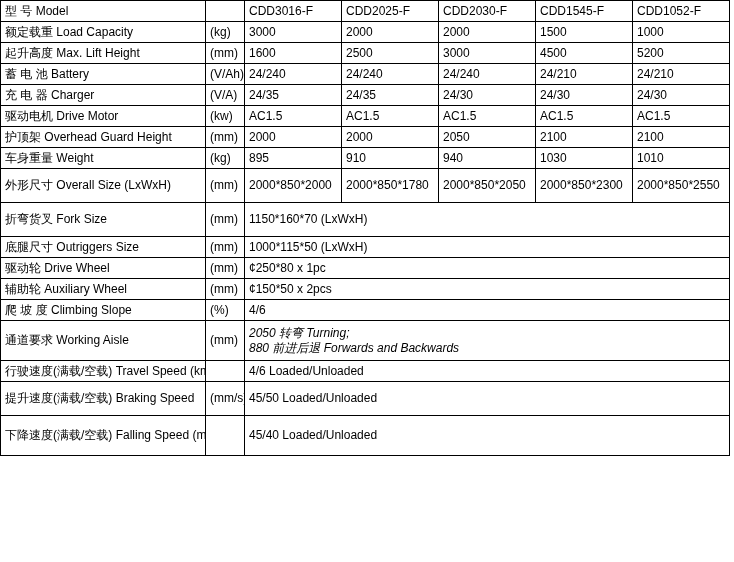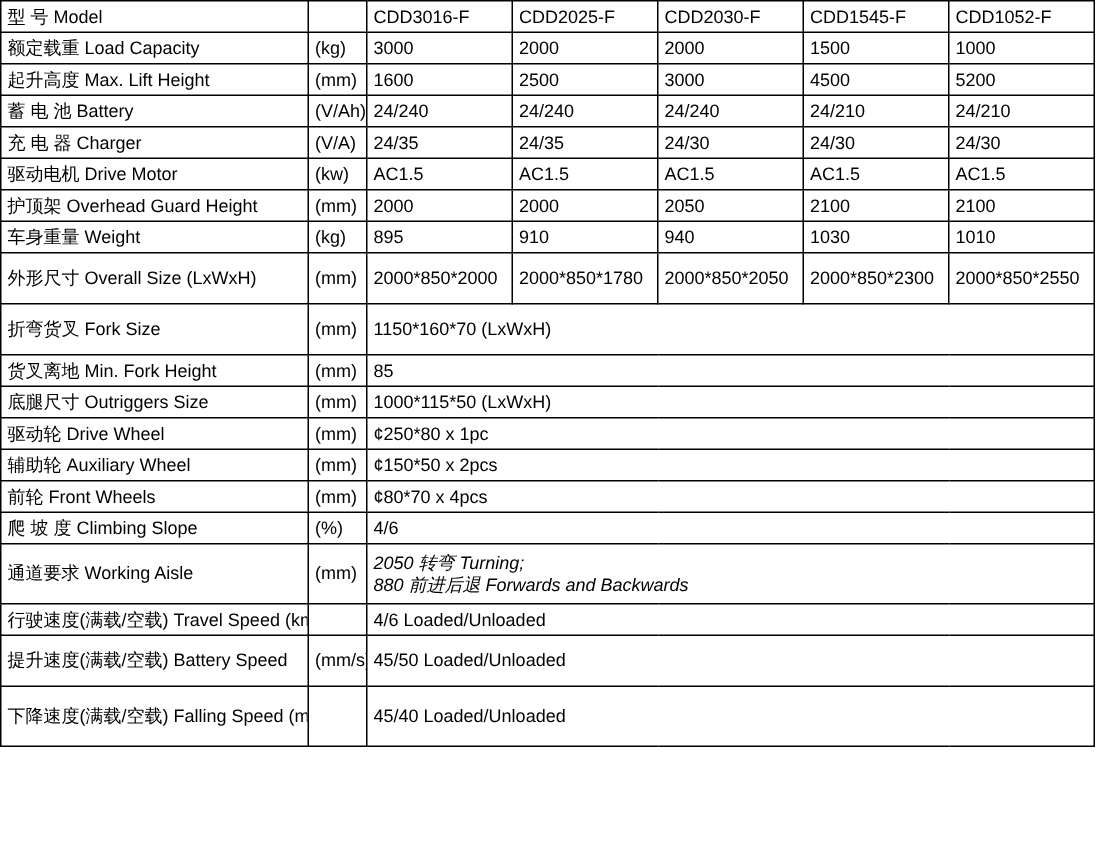--- a/index.html
+++ b/index.html
@@ -184,28 +184,20 @@
     <tr class="tall">
       <td class="label-cell tall">
         <span class="zh">折弯货叉</span>  
         <span class="en">Fork Size</span>
       </td>
       <td class="unit-cell tall">(mm)</td>
       <td class="span-cell tall" colspan="5">1150*160*70 (LxWxH)</td>
     </tr>
     <tr>
       <td class="label-cell">
-        <span class="zh">货叉离地</span>  
-        <span class="en">Min. Fork Height</span>
-      </td>
-      <td class="unit-cell">(mm)</td>
-      <td class="span-cell" colspan="5">85</td>
-    </tr>
-    <tr>
-      <td class="label-cell">
         <span class="zh">底腿尺寸</span>  
         <span class="en">Outriggers Size</span>
       </td>
       <td class="unit-cell">(mm)</td>
       <td class="span-cell" colspan="5">1000*115*50 (LxWxH)</td>
     </tr>
     <tr>
       <td class="label-cell">
         <span class="zh">驱动轮</span>  
         <span class="en">Drive Wheel</span>
@@ -213,28 +205,20 @@
       <td class="unit-cell">(mm)</td>
       <td class="span-cell" colspan="5">¢250*80 x 1pc</td>
     </tr>
     <tr>
       <td class="label-cell">
         <span class="zh">辅助轮</span>  
         <span class="en">Auxiliary Wheel</span>
       </td>
       <td class="unit-cell">(mm)</td>
       <td class="span-cell" colspan="5">¢150*50 x 2pcs</td>
-    </tr>
-    <tr>
-      <td class="label-cell">
-        <span class="zh">前轮</span>  
-        <span class="en">Front Wheels</span>
-      </td>
-      <td class="unit-cell">(mm)</td>
-      <td class="span-cell" colspan="5">¢80*70 x 4pcs</td>
     </tr>
     <tr>
       <td class="label-cell">
         <span class="zh">爬  坡  度</span>  
         <span class="en">Climbing Slope</span>
       </td>
       <td class="unit-cell">(%)</td>
       <td class="span-cell" colspan="5">4/6</td>
     </tr>
     <tr class="taller">
@@ -250,21 +234,21 @@
       <td class="label-cell">
         <span class="zh">行驶速度(满载/空载)</span>  
         <span class="en">Travel Speed (km/h)</span>
       </td>
       <td class="unit-cell"></td>
       <td class="span-cell" colspan="5">4/6 Loaded/Unloaded</td>
     </tr>
     <tr class="tall">
       <td class="label-cell tall label-wrap">
         <span class="zh">提升速度(满载/空载)</span>  
-        <span class="en">Battery Speed</span>
+        <span class="en">Braking Speed</span>
       </td>
       <td class="unit-cell tall">(mm/s)</td>
       <td class="span-cell tall" colspan="5">45/50 Loaded/Unloaded</td>
     </tr>
     <tr class="taller">
       <td class="label-cell taller label-wrap">
         <span class="zh">下降速度(满载/空载)</span>  
         <span class="en">Falling Speed</span>
         <span class="en">(mm/s)</span>
       </td>

